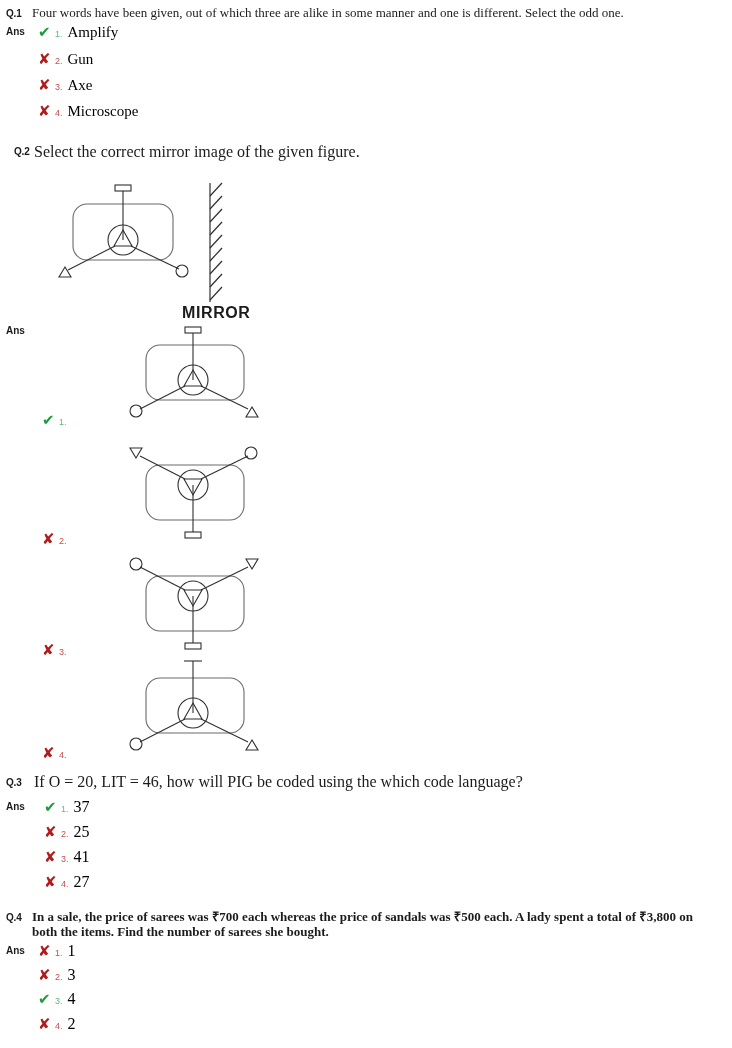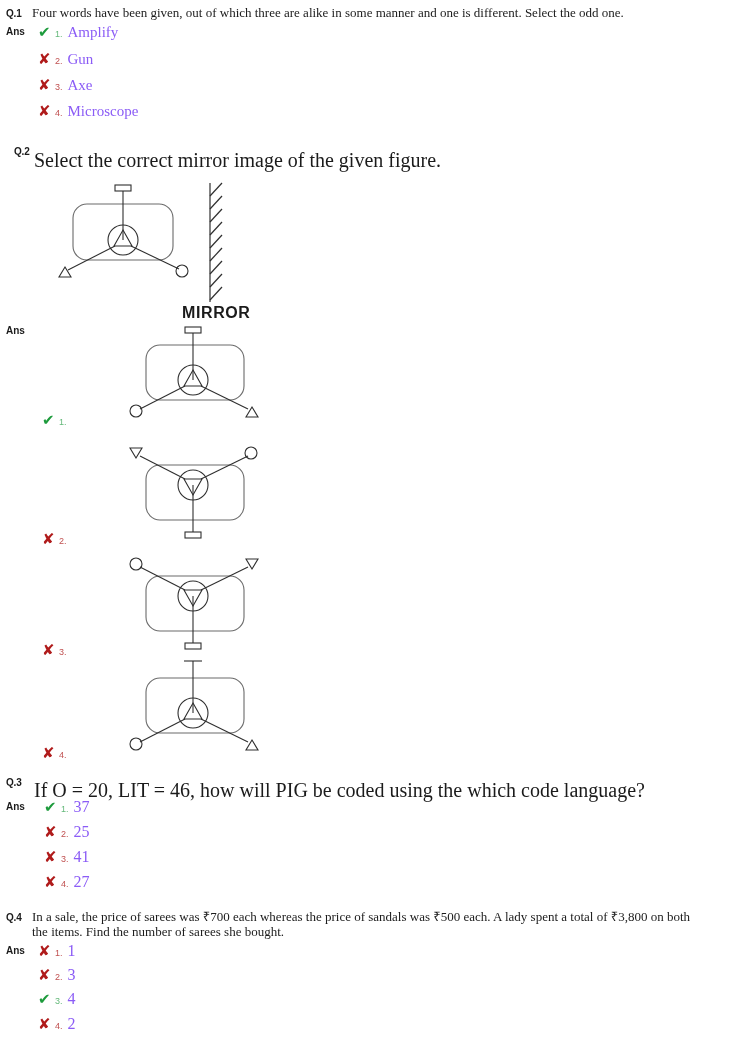--- a/index.html
+++ b/index.html
@@ -32,21 +32,21 @@
     font-weight: bold;
     font-size: 10px;
     color: #1b1b1b;
   }
   .qtext {
     position: absolute;
     font-family: "Liberation Serif", serif;
     color: #1b1b1b;
   }
   .qtext.small { font-size: 13px; line-height: 15px; }
-  .qtext.big   { font-size: 20px; line-height: 20px; margin-top: 8px; }
+  .qtext.big   { font-size: 16px; line-height: 20px; }
 
   
   .optrow {
     position: absolute;
     display: flex;
     align-items: baseline;
     white-space: nowrap;
   }
   .mark {
     display: inline-block;
@@ -62,21 +62,21 @@
   .optnum {
     font-family: "Liberation Sans", sans-serif;
     font-size: 9px;
     margin-right: 5px;
   }
   .optnum.correct { color: #64b97a; }
   .optnum.wrong   { color: #c05050; }
   .opttext {
     font-family: "Liberation Serif", serif;
     font-size: 15px;
-    color: #8b5cf6;
+    color: #000000;
   }
   .opttext.num { font-size: 16px; }
 
   
   .figrow { position: absolute; display: flex; align-items: center; }
   .figmark-wrap { width: 42px; display: flex; align-items: baseline; }
 
   svg { display: block; overflow: visible; }
 
   .mirrorlabel {
@@ -266,21 +266,21 @@
   </div>
   <div class="optrow" style="left:44px; top:873px;">
     <span class="mark wrong">✘</span>
     <span class="optnum wrong">4.</span>
     <span class="opttext num">27</span>
   </div>
 </div>
 
 <div class="qblock" style="top:0;">
   <div class="qnum" style="left:6px; top:912px;">Q.4</div>
-  <div class="qtext small" style="left:32px; top:909px; width:670px;">In a sale, the price of sarees was ₹700 each whereas the price of sandals was ₹500 each. A lady spent a total of  ₹3,800 on both the items. Find the number of sarees she bought.</div>
+  <div class="qtext small" style="left:32px; top:909px; width:670px;font-weight:bold;">In a sale, the price of sarees was ₹700 each whereas the price of sandals was ₹500 each. A lady spent a total of  ₹3,800 on both the items. Find the number of sarees she bought.</div>
   <div class="anslabel" style="left:6px; top:945px;">Ans</div>
 
   <div class="optrow" style="left:38px; top:942px;">
     <span class="mark wrong">✘</span>
     <span class="optnum wrong">1.</span>
     <span class="opttext num">1</span>
   </div>
   <div class="optrow" style="left:38px; top:966px;">
     <span class="mark wrong">✘</span>
     <span class="optnum wrong">2.</span>

